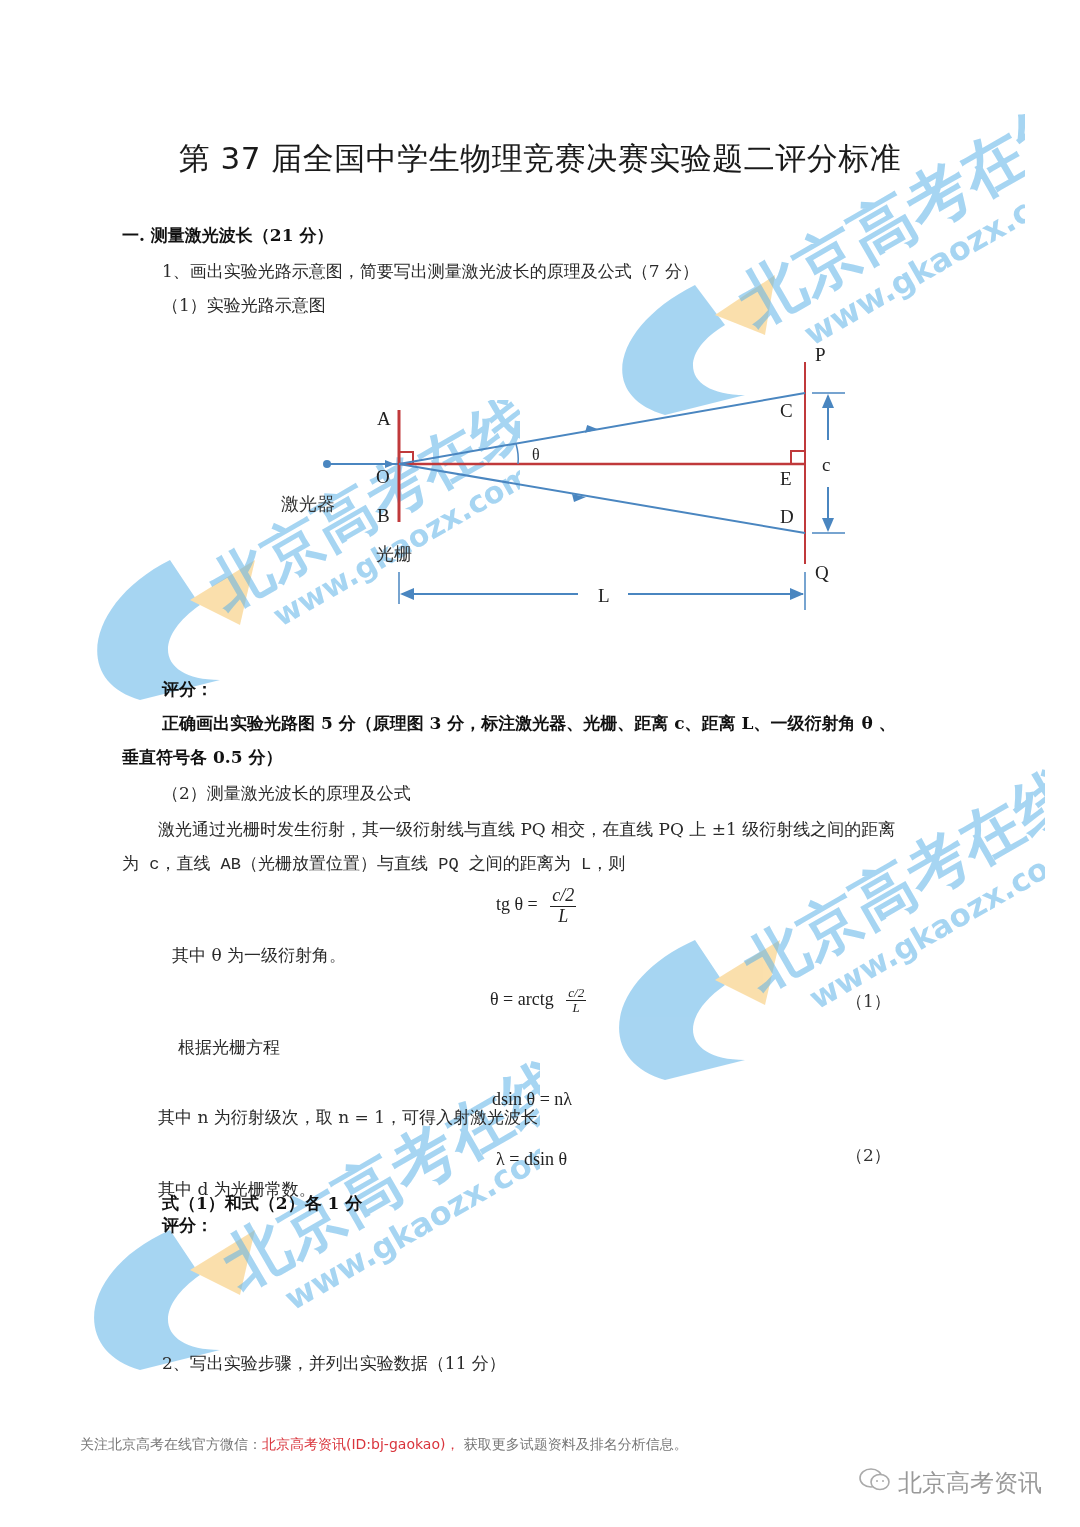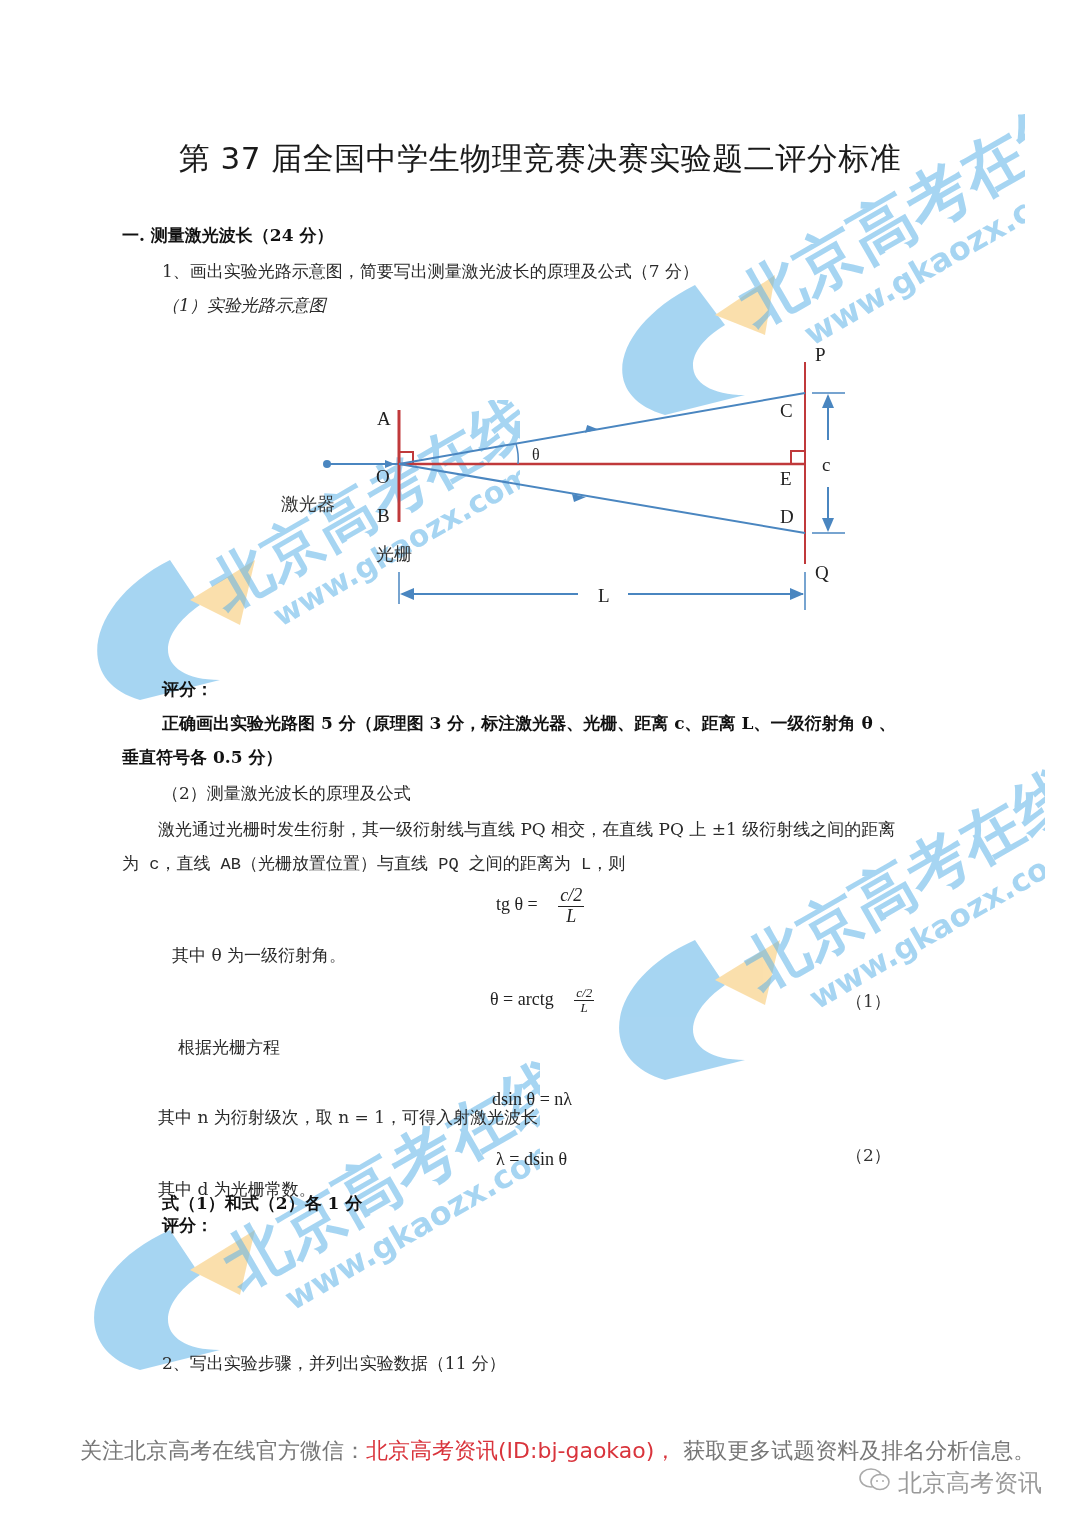--- a/index.html
+++ b/index.html
@@ -11,29 +11,29 @@
   }
   .abs { position: absolute; }
   .title {
     left: 0; width: 1080px; top: 138px; text-align: center;
     font-family: "DejaVu Sans", "Liberation Sans", sans-serif;
     font-size: 31px; color: #1a1a1a; letter-spacing: 0.5px;
   }
   .txt { font-size: 17px; color: #2a2a2a; white-space: nowrap; }
   .bold { font-weight: bold; color: #111; }
   .math { font-family: "Liberation Serif", "DejaVu Serif", serif; font-size: 18px; color: #222; white-space: nowrap; }
-  .frac { display: inline-flex; flex-direction: column; align-items: center; vertical-align: middle; margin-left: 16px; }
+  .frac { display: inline-flex; flex-direction: column; align-items: center; vertical-align: middle; margin-left: 8px; }
   .frac .num { font-style: italic; border-bottom: 1px solid #222; padding: 0 2px; line-height: 1.1; }
   .frac .den { font-style: italic; line-height: 1.1; }
   .frac.small { font-size: 13px; }
   .eqnum { font-size: 17px; color: #333; }
   .diagram-label { font-family: "Liberation Serif", "DejaVu Serif", serif; font-size: 19px; color: #222; }
   .diagram-cn { font-family: "DejaVu Sans", "Liberation Sans", sans-serif; font-size: 18px; color: #333; }
   .footer {
-    left: 80px; top: 1436px; font-size: 22px; color: #777;
+    left: 80px; top: 1436px; font-size: 14px; color: #777;
     font-family: "DejaVu Sans", "Liberation Sans", sans-serif; white-space: nowrap;
   }
   .footer .red { color: #d9343c; }
   .wechat {
     right: 38px; top: 1466px; font-size: 24px; color: #999;
     font-family: "DejaVu Sans", "Liberation Sans", sans-serif; white-space: nowrap;
     display: flex; align-items: center; gap: 6px;
   }
   .wm { position: absolute; pointer-events: none; }
 </style>
@@ -84,23 +84,23 @@
     </g>
     <g transform="rotate(-30 290 130)" opacity="0.55">
       <text x="140" y="170" font-family="DejaVu Sans, sans-serif" font-weight="bold" font-size="64" fill="#5fb3e8">北京高考在线</text>
       <text x="175" y="215" font-family="DejaVu Sans, sans-serif" font-weight="bold" font-size="32" fill="#5fb3e8">www.gkaozx.com</text>
     </g>
   </svg>
 </div>
 
 <div class="abs title">第 37 届全国中学生物理竞赛决赛实验题二评分标准</div>
 
-<div class="abs txt bold" style="left:122px; top:224px;">一.  测量激光波长（24 分）</div>
+<div class="abs txt bold" style="left:122px; top:224px;">一.  测量激光波长（21 分）</div>
 <div class="abs txt" style="left:162px; top:260px;">1、画出实验光路示意图，简要写出测量激光波长的原理及公式（7 分）</div>
-<div class="abs txt" style="left:162px; top:294px;font-style:italic;">（1）实验光路示意图</div>
+<div class="abs txt" style="left:162px; top:294px;">（1）实验光路示意图</div>
 
 <div class="abs" style="left:300px; top:340px; width:560px; height:290px;">
   <svg width="560" height="290" viewBox="300 340 560 290">
 
     <circle cx="327" cy="464" r="4" fill="#4a86c0"></circle>
     <line x1="327" y1="464" x2="398" y2="464" stroke="#4a86c0" stroke-width="2"></line>
     <polygon points="385,460 395,464 385,468" fill="#4a86c0"></polygon>
 
     <line x1="399" y1="410" x2="399" y2="522" stroke="#c0393b" stroke-width="3"></line>
 

